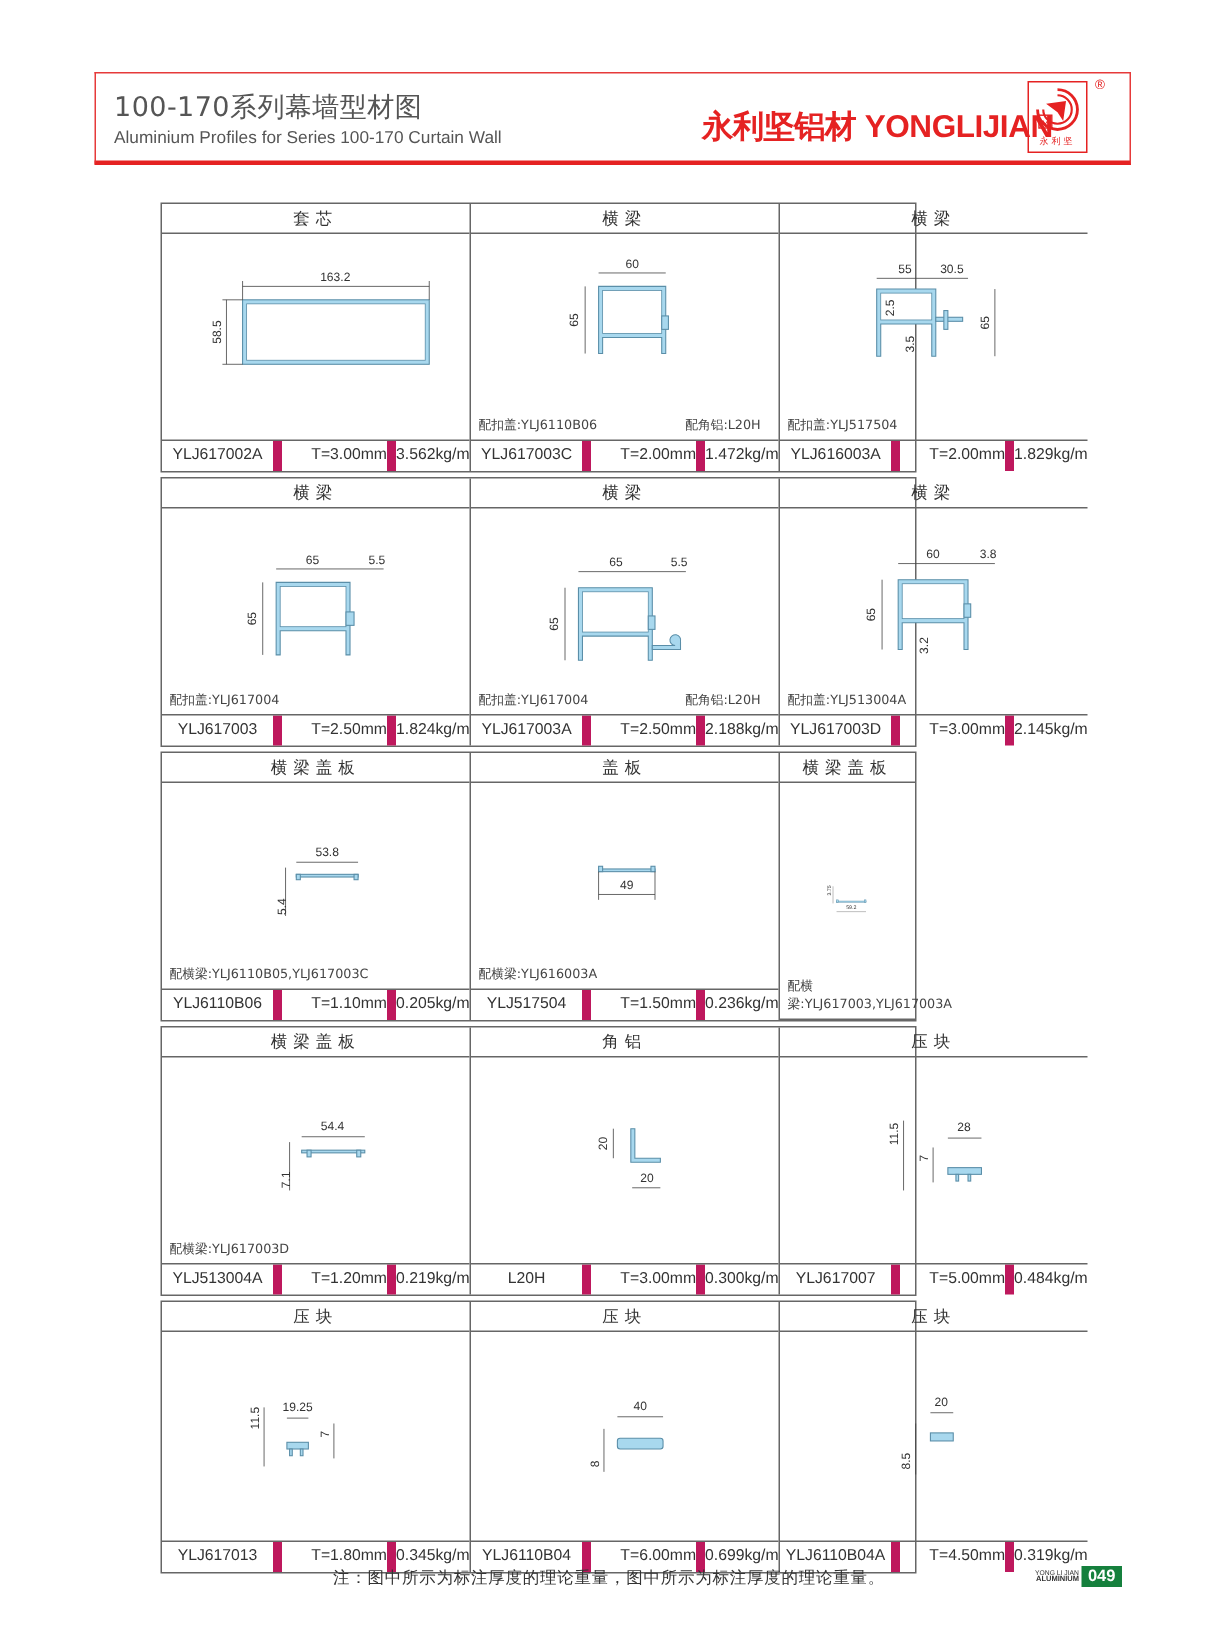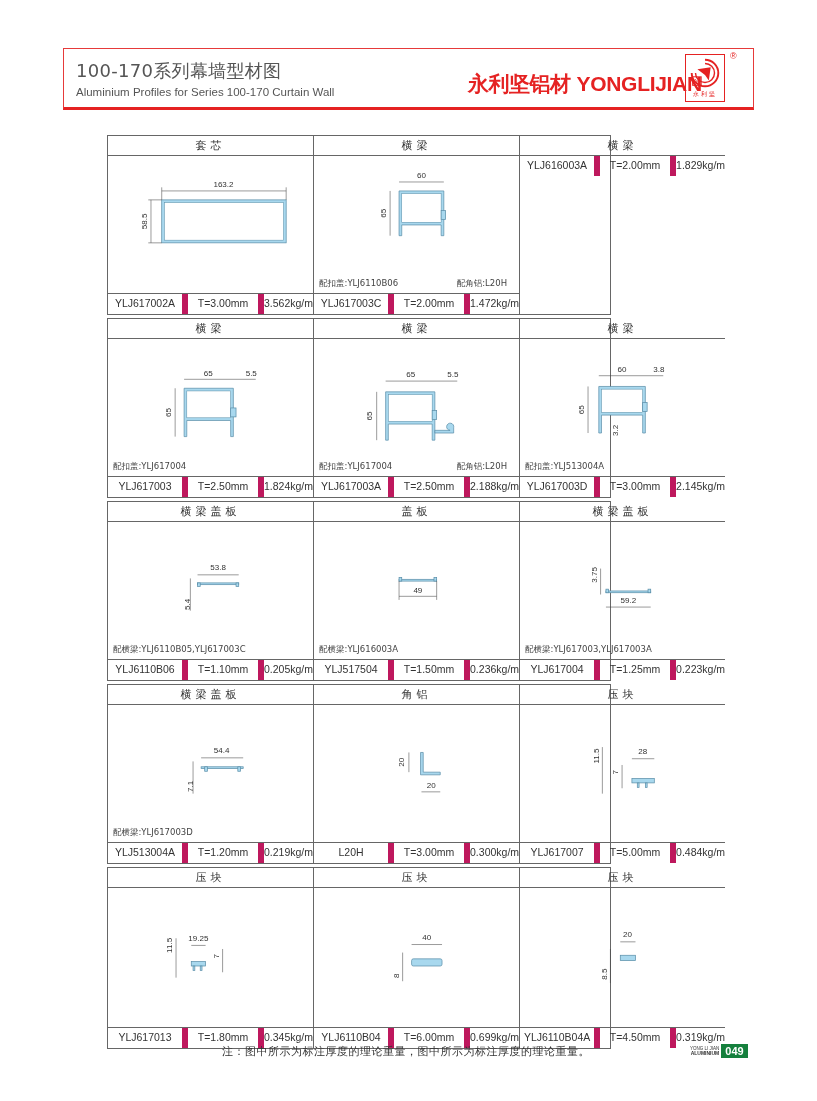--- a/index.html
+++ b/index.html
@@ -26,21 +26,21 @@
   .cell:last-child { border-right: none; }
   .cell-title { height: 20px; border-bottom: 1px solid #666; text-align: center; font-size: 11px; line-height: 19px; letter-spacing: 4px; font-family: "DejaVu Sans", sans-serif; color: #333; }
   .drawing { flex: 1; position: relative; border-bottom: 1px solid #666; }
   .drawing svg { position: absolute; left: 0; top: 0; width: 100%; height: 100%; }
   .note { position: absolute; bottom: 3px; font-size: 8.5px; color: #444; font-family: "DejaVu Sans", sans-serif; }
   .note.left { left: 5px; }
   .note.right { right: 12px; }
   .specs { height: 20px; display: flex; }
   .spec { font-size: 10.5px; line-height: 19px; text-align: center; border-right: 6px solid #be185d; color: #333; }
   .spec.code { width: 80px; }
-  .spec.t { width: 76px; }
+  .spec.t { width: 76px; text-align: right; }
   .spec.w { flex: 1; border-right: none; }
 
   .footnote { position: absolute; left: 222px; top: 1044px; font-size: 11px; color: #333; font-family: "DejaVu Sans", sans-serif; letter-spacing: 0.5px; }
   .pg { position: absolute; left: 690px; top: 1044px; height: 14px; display: flex; align-items: center; }
   .pg-small { font-size: 4.5px; line-height: 5px; color: #333; text-align: right; margin-right: 2px; }
   .pg-small b { display: block; font-size: 5px; }
   .pg-num { background: #15803d; color: #fff; font-weight: bold; font-size: 11px; padding: 0 4px; line-height: 14px; }
 
   .prof { fill: #a8d8ee; stroke: #5a8ea8; stroke-width: 0.8; }
   .dim { stroke: #444; stroke-width: 0.6; fill: none; }
@@ -109,20 +109,36 @@
       </div>
       <div class="specs">
         <div class="spec code">YLJ617003C</div>
         <div class="spec t">T=2.00mm</div>
         <div class="spec w">1.472kg/m</div>
       </div>
     </div>
 
     <div class="cell">
       <div class="cell-title">横梁</div>
+      <div class="drawing">
+        <svg viewBox="0 0 229 139">
+          <path d="M72 34 H116 V84 H113 V60 H75 V84 H72 Z" class="prof"></path>
+          <rect x="75" y="37" width="38" height="20" fill="#fff" stroke="#5a8ea8" stroke-width="0.6"></rect>
+          <rect x="116" y="55" width="20" height="3" class="prof"></rect>
+          <rect x="122" y="50" width="3" height="14" class="prof"></rect>
+          <line x1="72" y1="26" x2="140" y2="26" class="dim"></line>
+          <text x="93" y="22" class="dimtxt" text-anchor="middle">55</text>
+          <text x="128" y="22" class="dimtxt" text-anchor="middle">30.5</text>
+          <text x="85" y="48" class="dimtxt" text-anchor="middle" transform="rotate(-90 85 48)">2.5</text>
+          <text x="100" y="75" class="dimtxt" text-anchor="middle" transform="rotate(-90 100 75)">3.5</text>
+          <line x1="160" y1="34" x2="160" y2="84" class="dim"></line>
+          <text x="156" y="59" class="dimtxt" text-anchor="middle" transform="rotate(-90 156 59)">65</text>
+        </svg>
+        <div class="note left">配扣盖:YLJ517504</div>
+      </div>
       <div class="specs">
         <div class="spec code">YLJ616003A</div>
         <div class="spec t">T=2.00mm</div>
         <div class="spec w">1.829kg/m</div>
       </div>
     </div>
   </div>
 
   <div class="row">
     <div class="cell">
@@ -245,25 +261,20 @@
           <rect x="96" y="70" width="50" height="2" class="prof"></rect>
           <rect x="96" y="68" width="3" height="4" class="prof"></rect>
             <rect x="143" y="68" width="3" height="4" class="prof"></rect>
           <line x1="96" y1="88" x2="146" y2="88" class="dim"></line>
           <text x="121" y="84" class="dimtxt" text-anchor="middle">59.2</text>
           <line x1="90" y1="45" x2="90" y2="74" class="dim"></line>
           <text x="86" y="52" class="dimtxt" text-anchor="middle" transform="rotate(-90 86 52)">3.75</text>
         </svg>
         <div class="note left">配横梁:YLJ617003,YLJ617003A</div>
       </div>
-      <div class="specs">
-        <div class="spec code">YLJ617004</div>
-        <div class="spec t">T=1.25mm</div>
-        <div class="spec w">0.223kg/m</div>
-      </div>
     </div>
   </div>
 
   <div class="row">
     <div class="cell">
       <div class="cell-title">横梁盖板</div>
       <div class="drawing">
         <svg viewBox="0 0 229 139">
           <rect x="104" y="62" width="47" height="2" class="prof"></rect>
           <rect x="108" y="62" width="3" height="5" class="prof"></rect>

